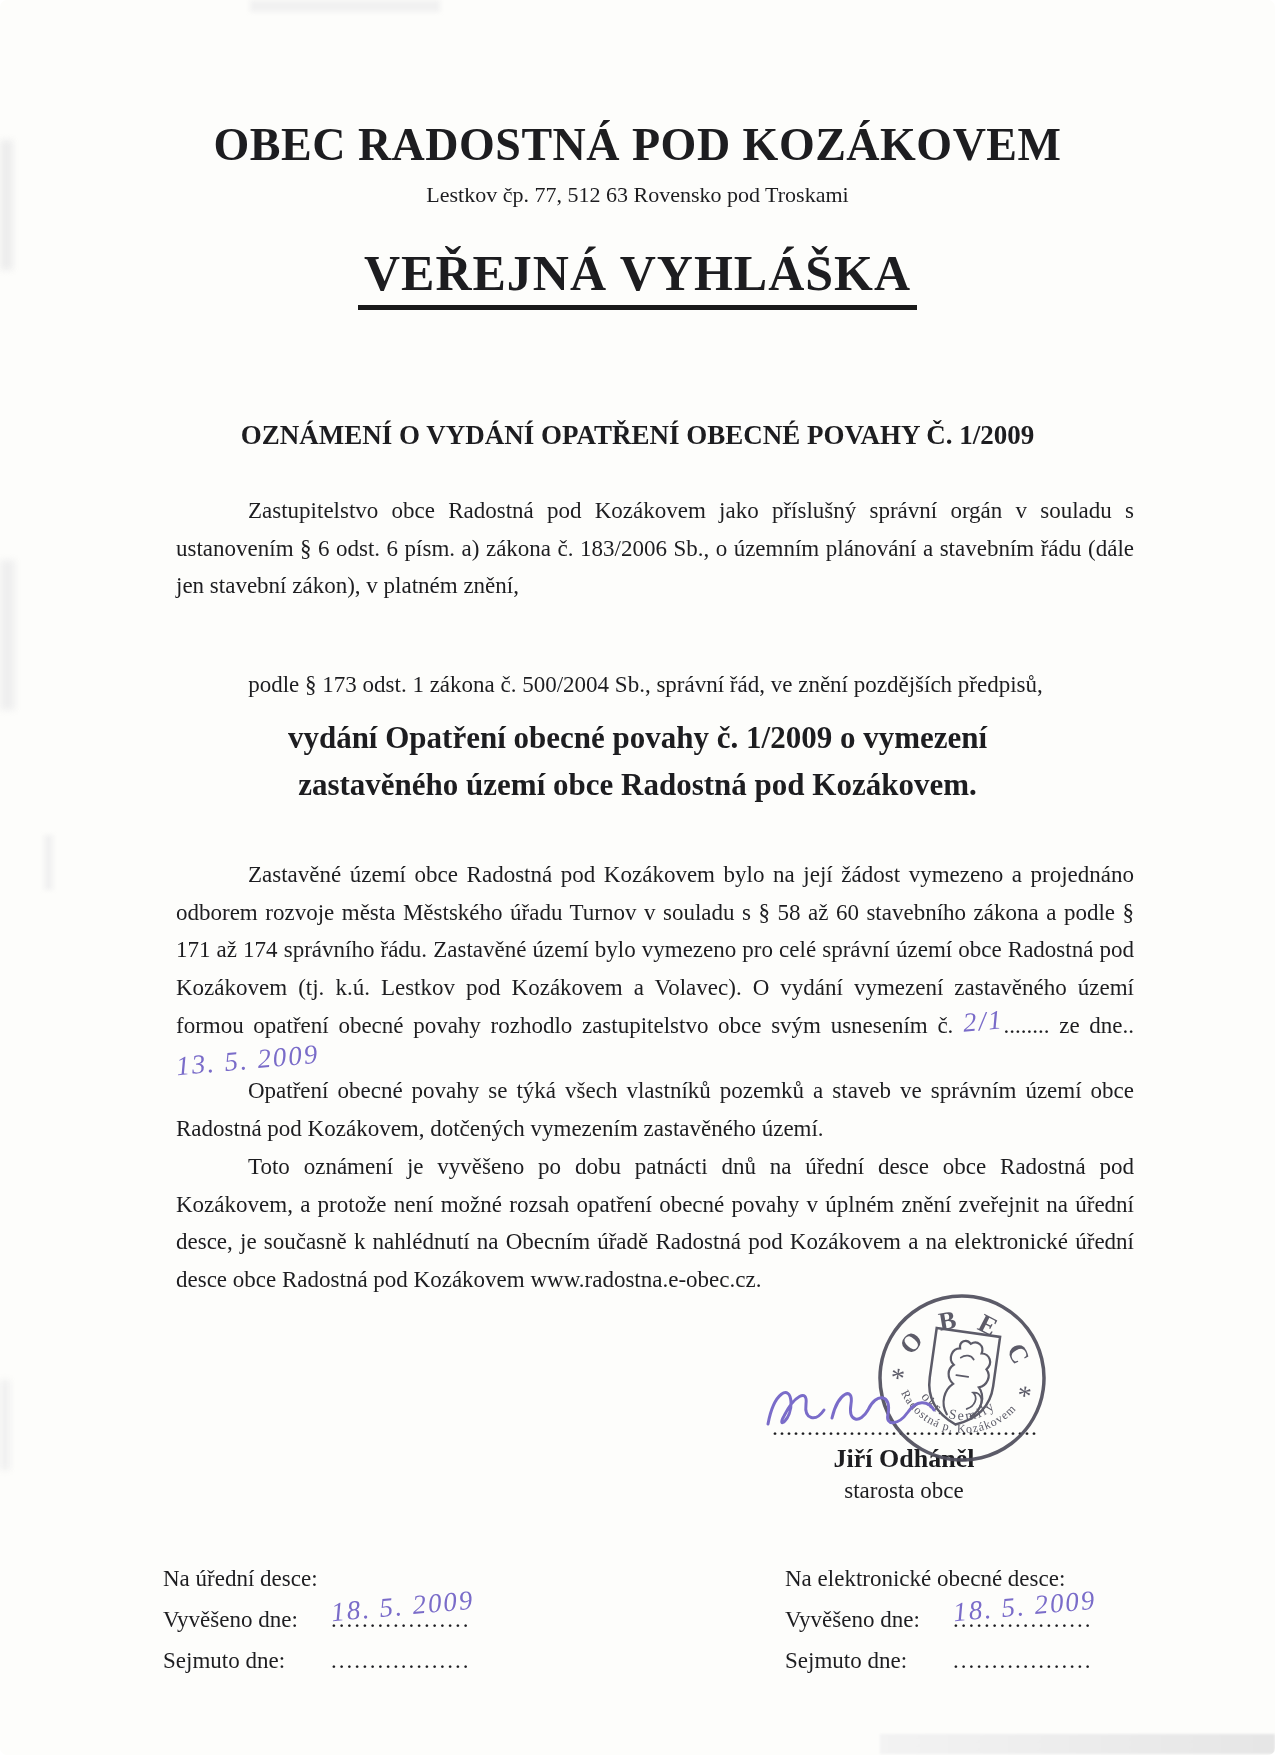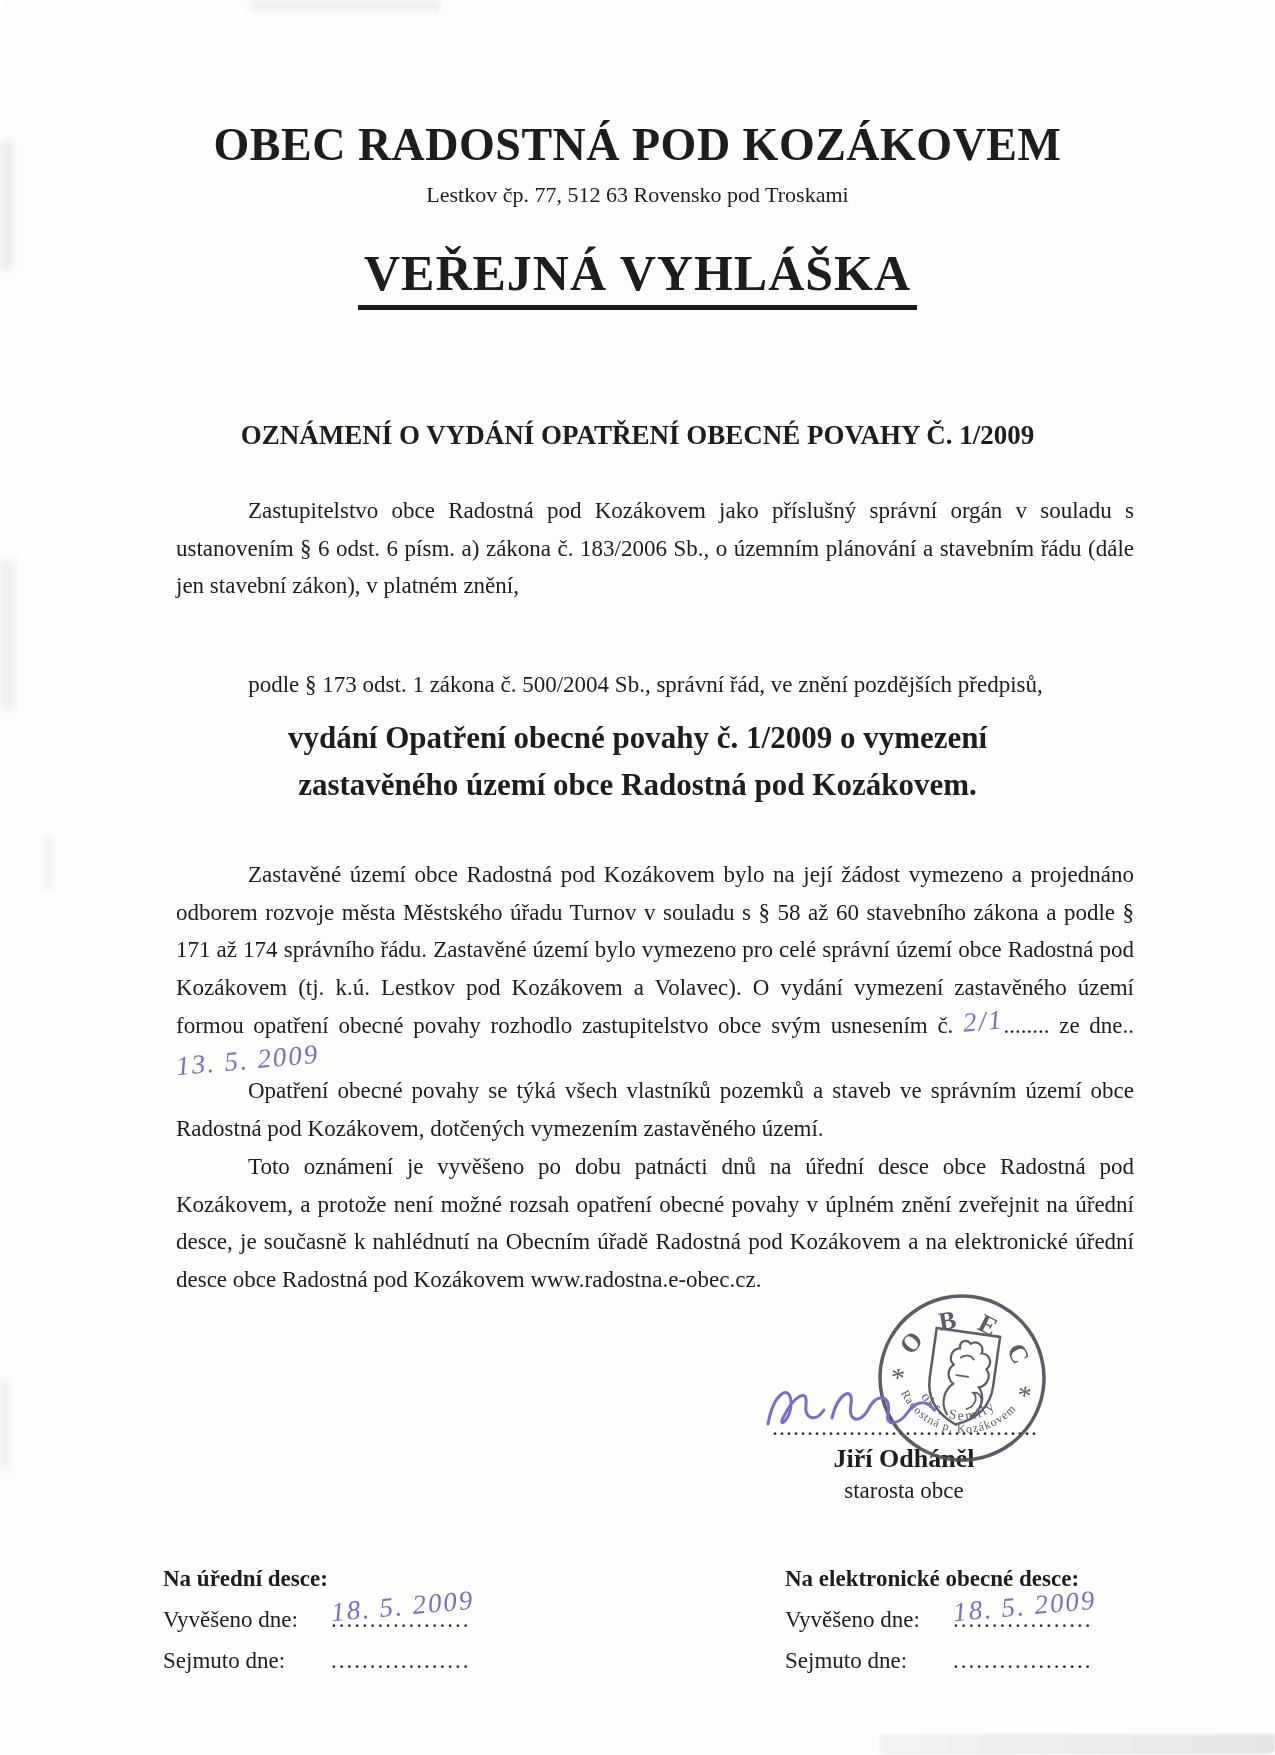--- a/index.html
+++ b/index.html
@@ -93,21 +93,21 @@
   }
   .stamp text{font-family:"Liberation Serif", serif;fill:var(--stamp);}
   .stamp .ring-top{font-size:26px;font-weight:bold;letter-spacing:6px;}
   .stamp .star{font-size:28px;}
   .stamp .ring-district{font-size:14px;letter-spacing:2px;}
   .stamp .ring-municipality{font-size:12px;letter-spacing:1px;}
   
   .board{position:absolute;top:1566px;font-size:23px;}
   .board-left{left:163px;width:420px;}
   .board-right{left:785px;width:420px;}
-  .board-heading{font-weight:bold;font-size:23px;}
+  .board-heading{font-weight:normal;font-size:23px;}
   .f-row{position:relative;margin-top:15px;}
   .f-label{display:inline-block;width:168px;}
   .f-dots{letter-spacing:2px;}
   .f-hand{
     position:absolute;left:168px;top:-16px;
     font-size:27px;transform:rotate(-5deg);
   }
   
   .artifact{position:absolute;pointer-events:none;}
   .a1{left:0;top:140px;width:13px;height:130px;background:#ededed;filter:blur(3px);}

